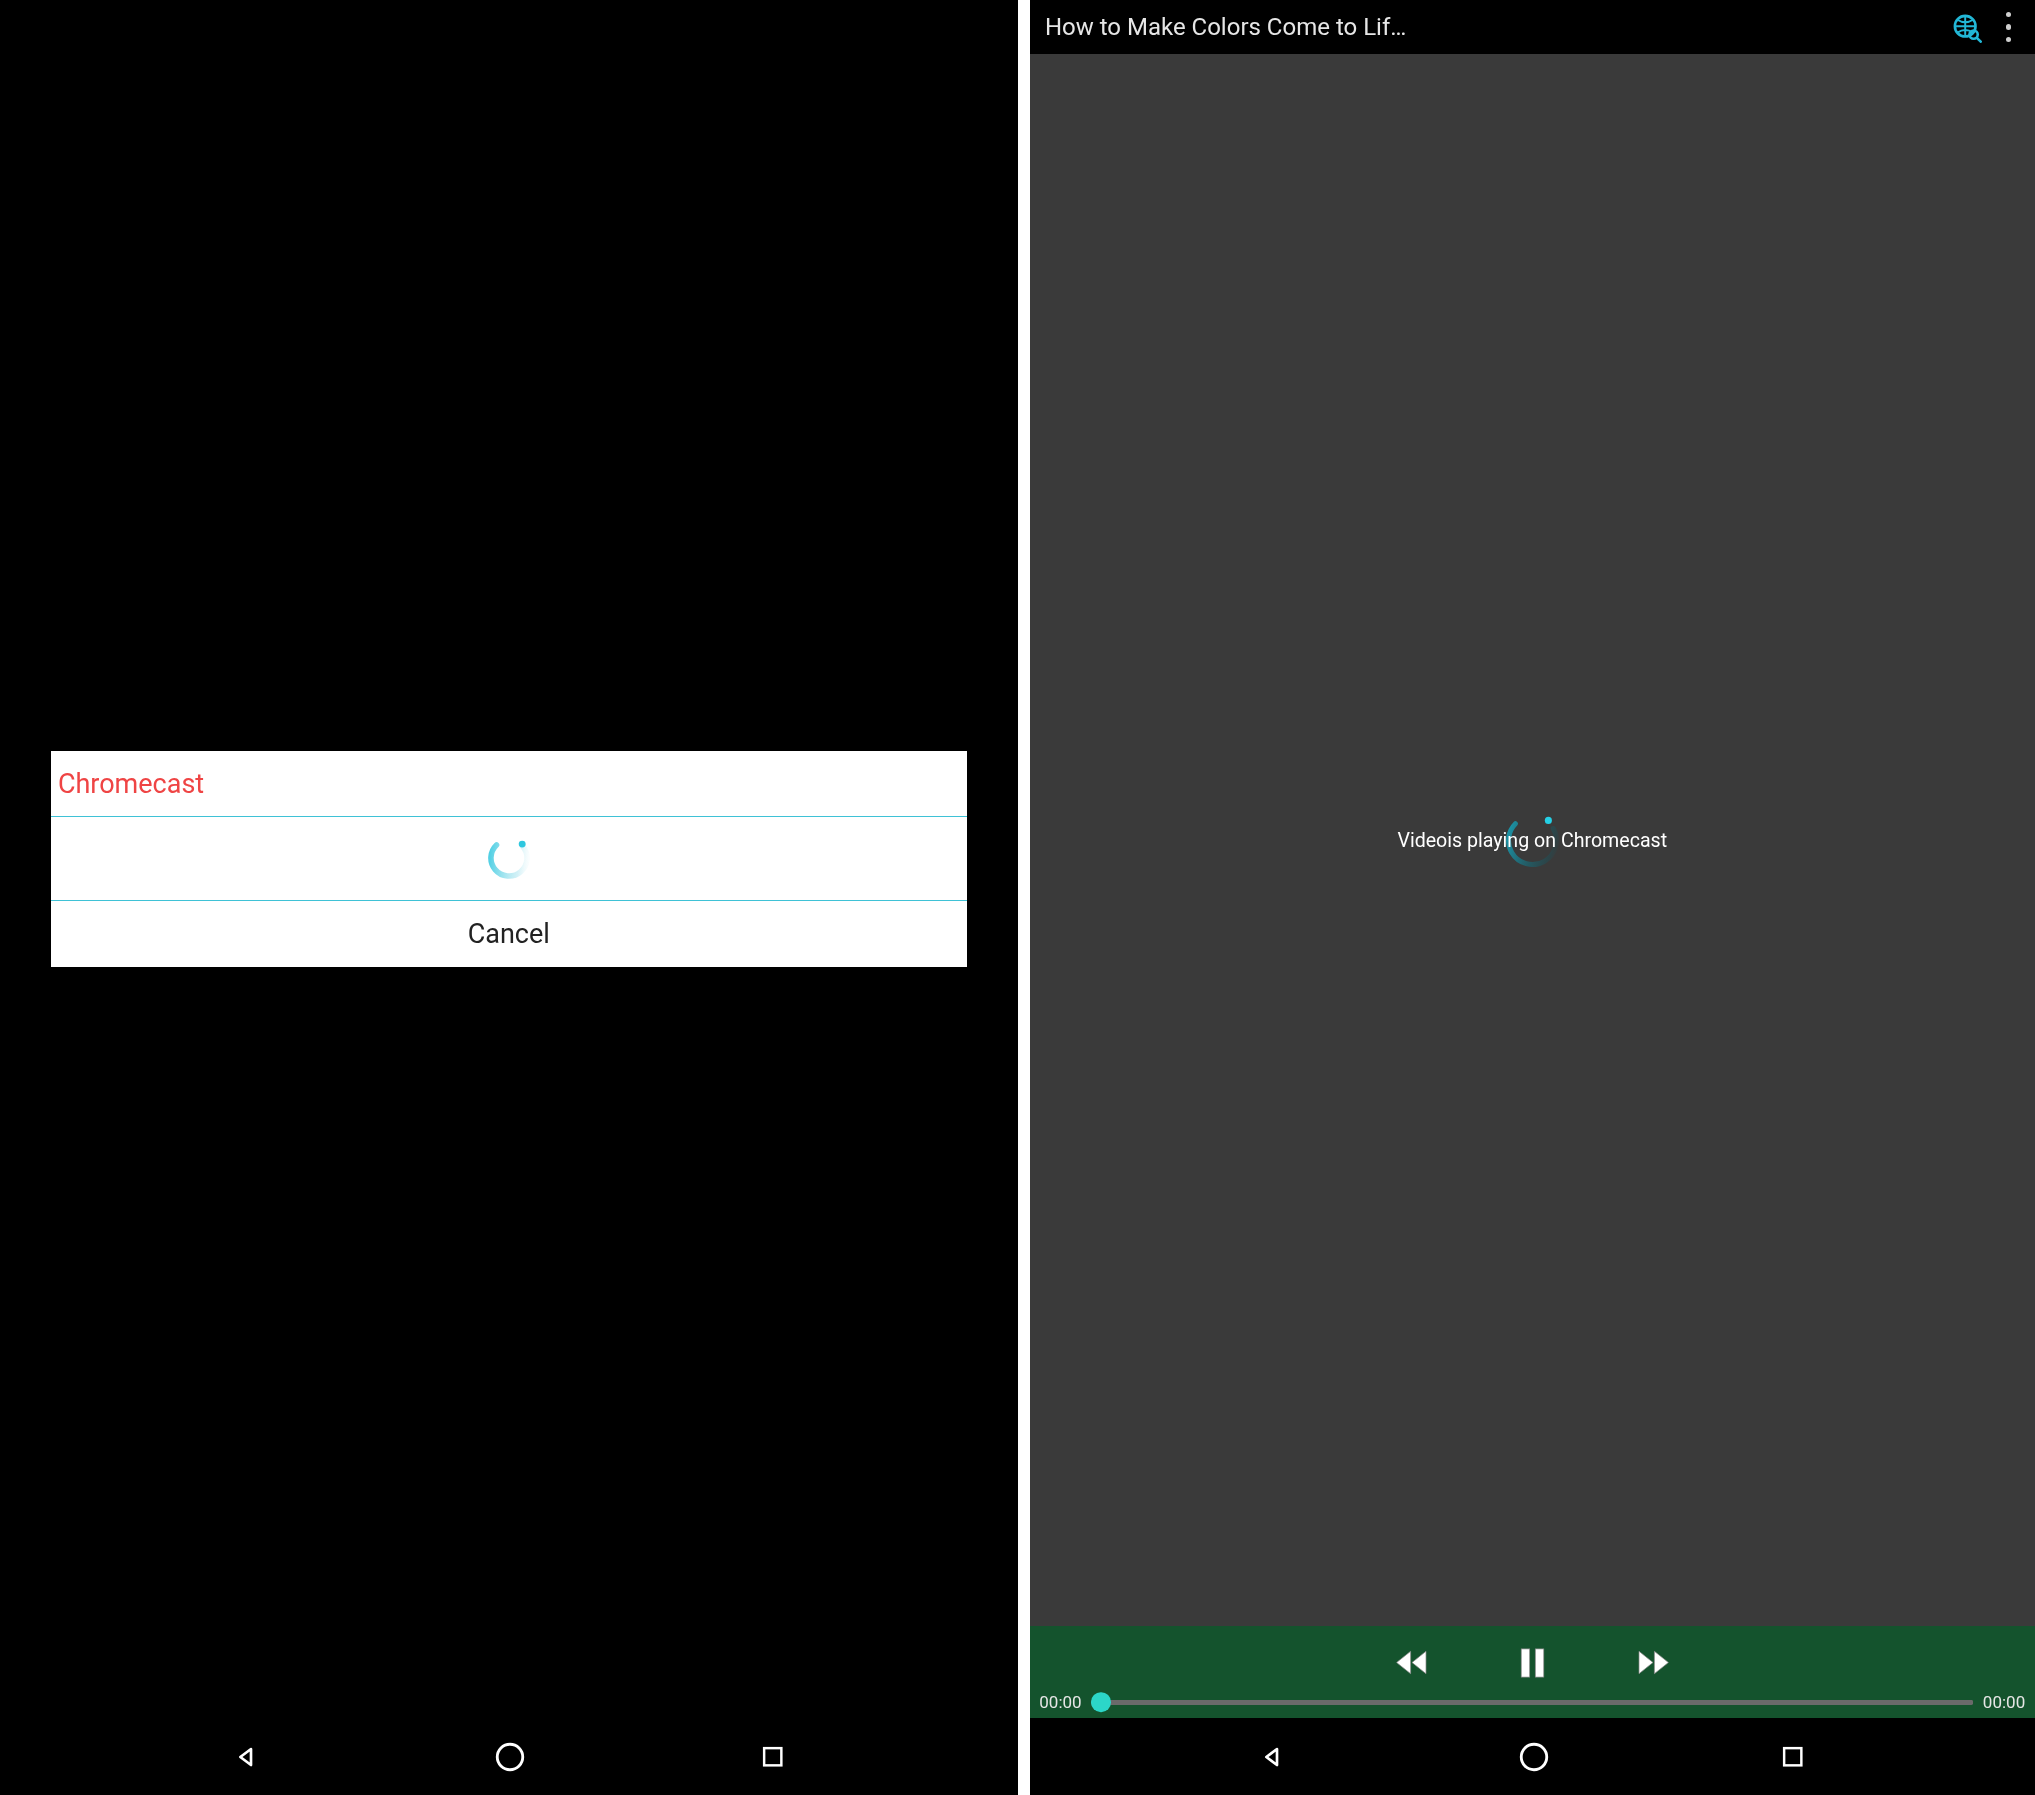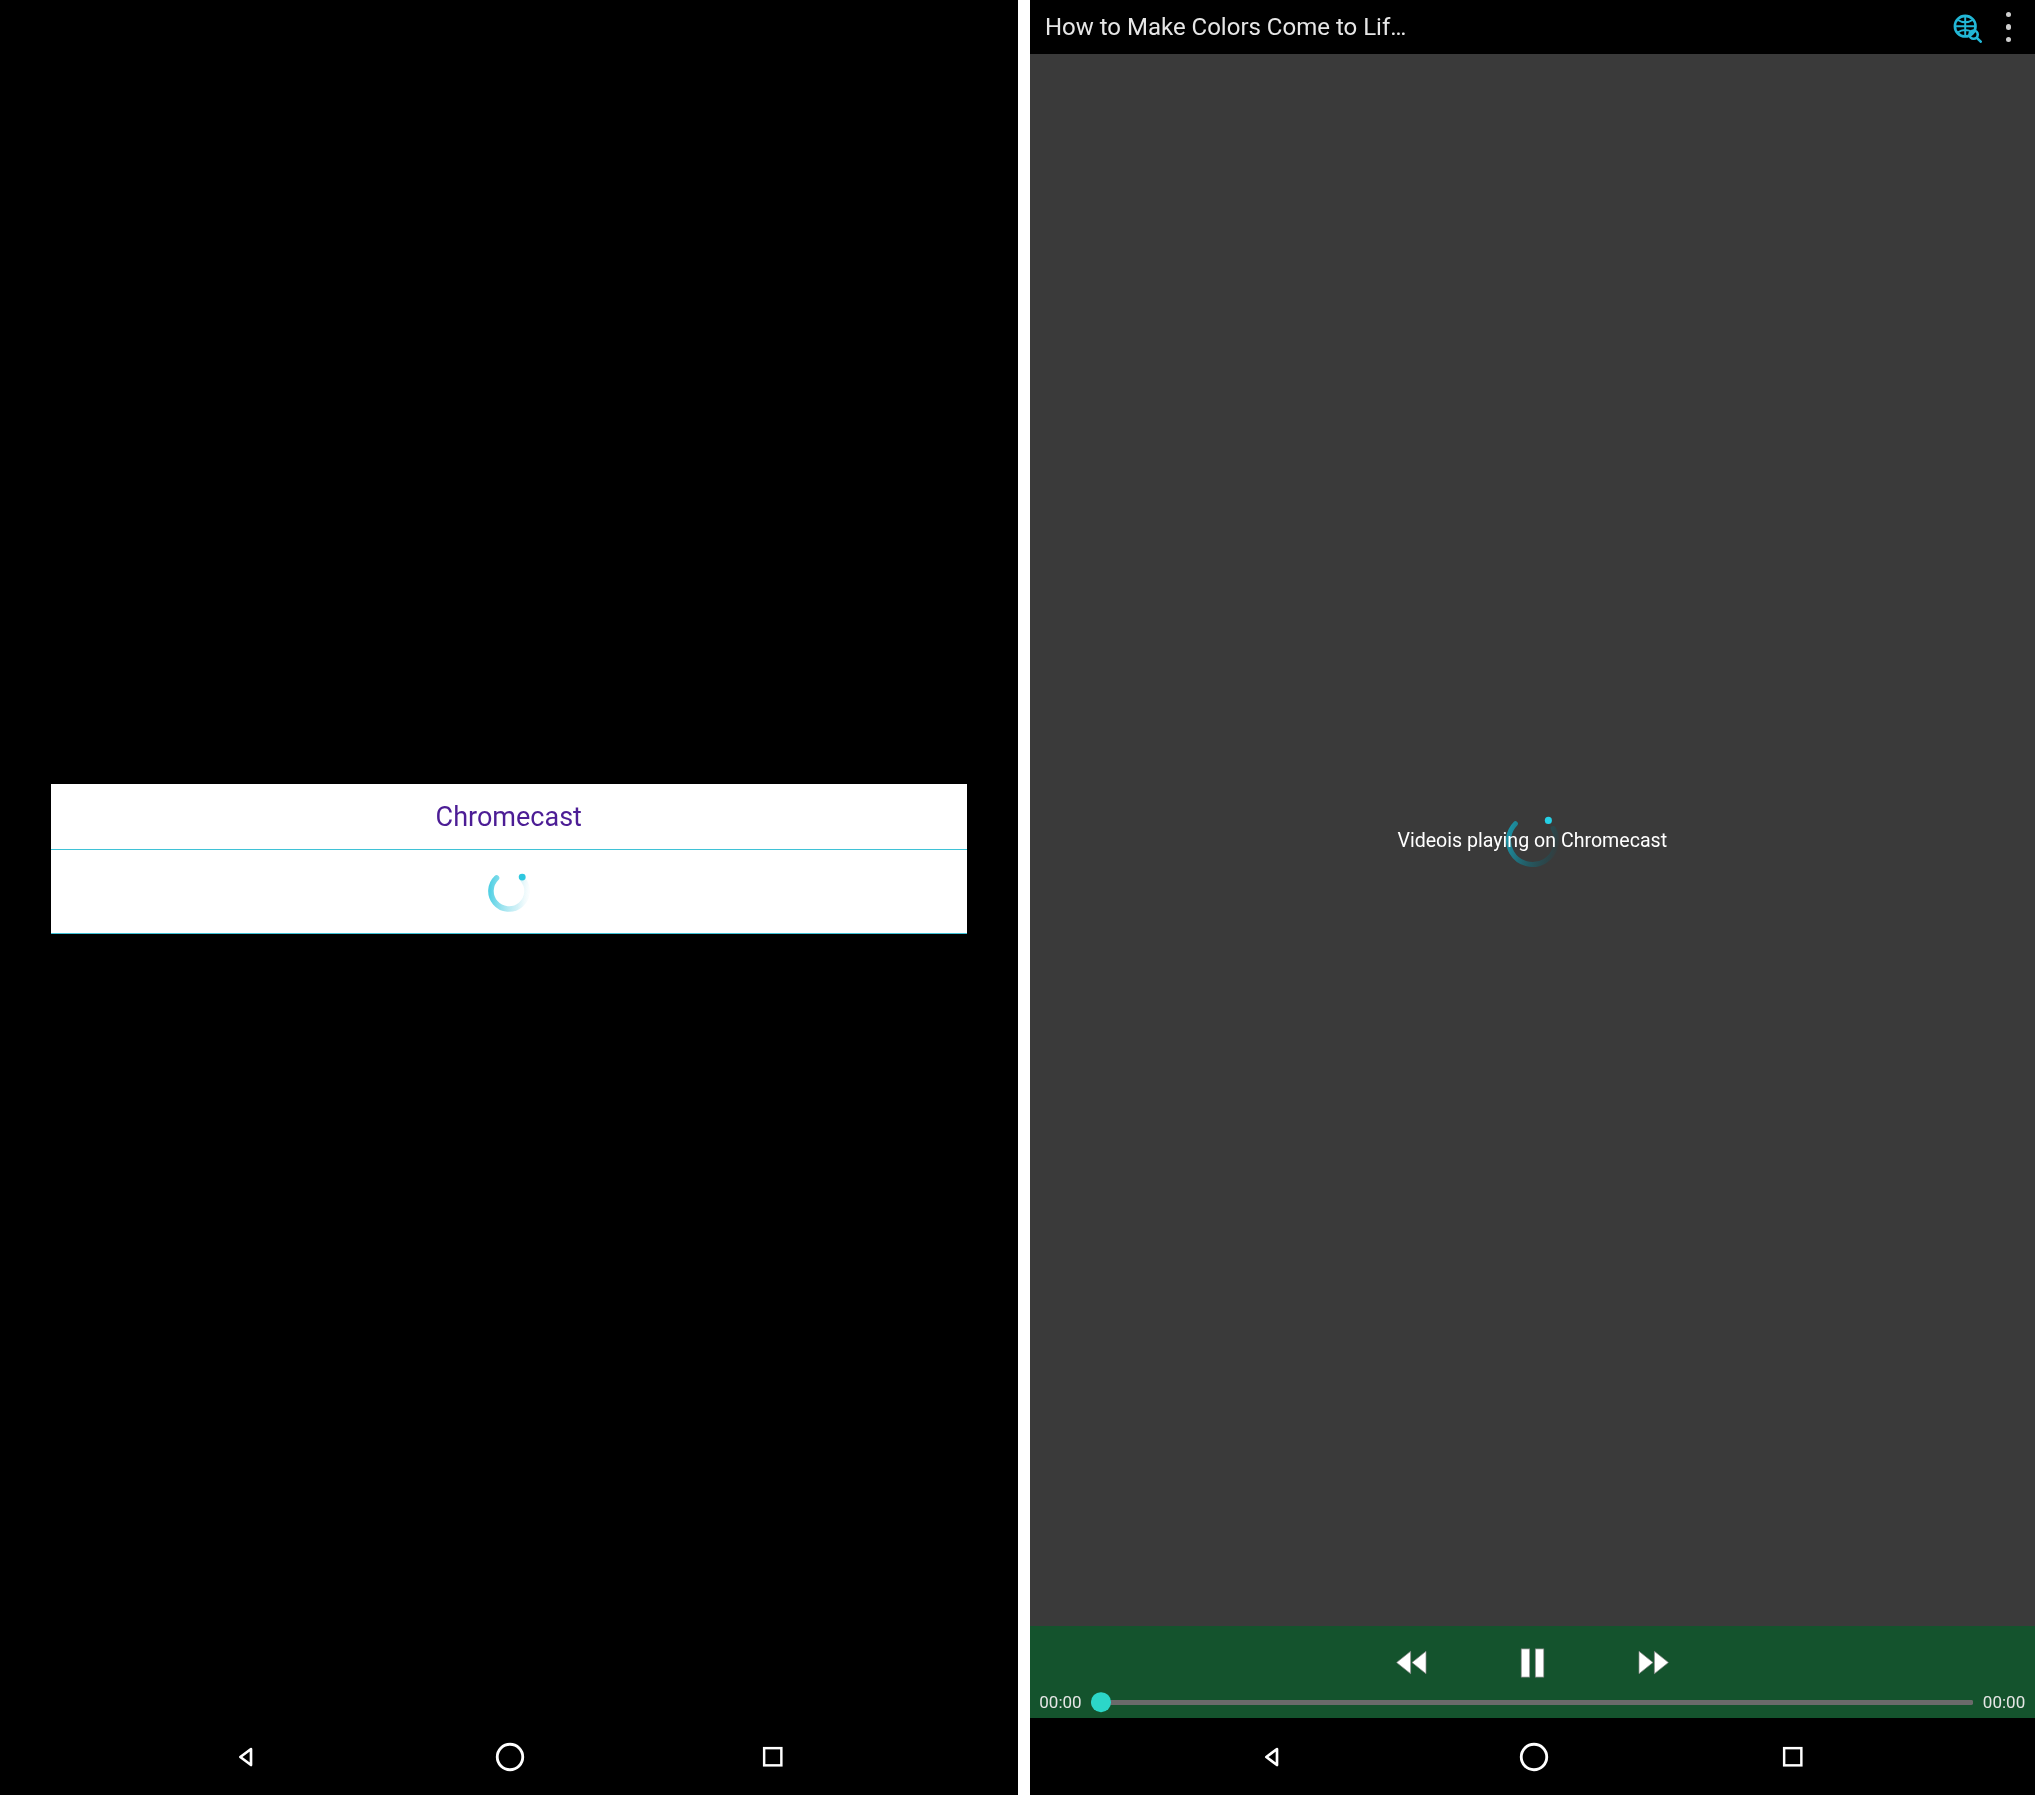--- a/index.html
+++ b/index.html
@@ -26,23 +26,23 @@
     display: flex;
     align-items: center;
     justify-content: center;
   }
   .dialog {
     width: 90%;
     background: #fff;
     box-shadow: 0 0 0 0.7px rgba(0,0,0,.05);
   }
   .dialog-title {
-    text-align: center;
+    text-align: left;
     font-size: 27px;
-    color: #4c1d95;
+    color: #ef4444;
     padding: 17px 7px 15.4px;
     border-bottom: 1.4px solid #3fc2d6;
   }
   .dialog-body {
     height: 84px;
     display: flex;
     align-items: center;
     justify-content: center;
     border-bottom: 1.4px solid #3fc2d6;
   }
@@ -173,20 +173,21 @@
                 <stop offset="0%" stop-color="#2ec7df" stop-opacity="1"></stop>
                 <stop offset="70%" stop-color="#a9e4ef" stop-opacity=".5"></stop>
                 <stop offset="100%" stop-color="#ffffff" stop-opacity="0"></stop>
               </linearGradient>
             </defs>
             <circle cx="36" cy="36" r="26" fill="none" stroke="url(#g1)" stroke-width="8" stroke-linecap="round" stroke-dasharray="120 200" transform="rotate(-40 36 36)"></circle>
             <circle cx="55" cy="16" r="5" fill="#2ec7df"></circle>
           </svg>
         </div>
       </div>
+      <div class="dialog-cancel">Cancel</div>
     </div>
   </div>
   <div class="navbar">
     <div class="nav-btn">
       <svg width="32" height="32" viewBox="0 0 24 24">
           <path d="M15 6 L7 12 L15 18 Z" fill="none" stroke="#fff" stroke-width="2" stroke-linejoin="round"></path>
         </svg>
     </div>
     <div class="nav-btn">
       <svg width="34" height="34" viewBox="0 0 24 24">

